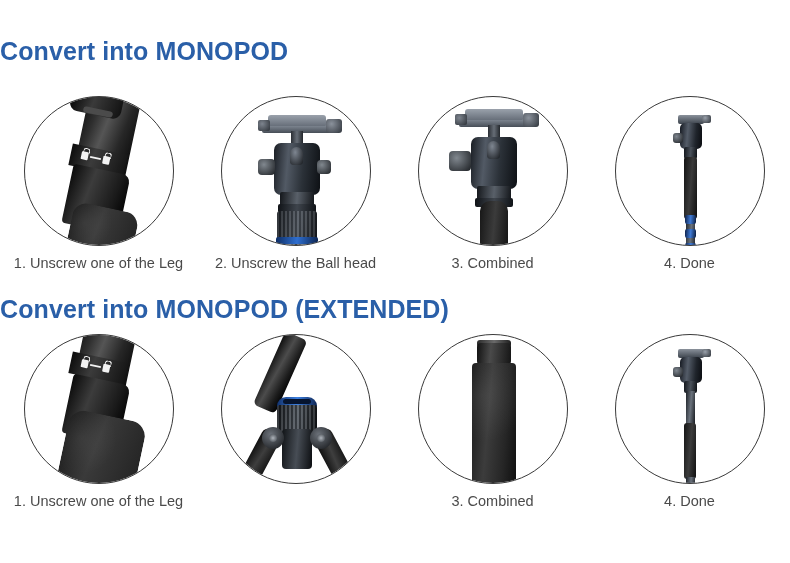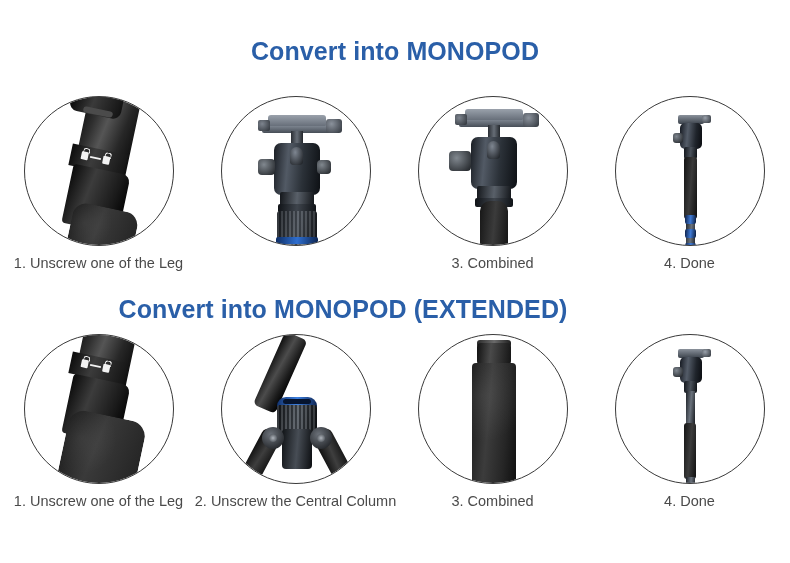--- a/index.html
+++ b/index.html
@@ -11,21 +11,21 @@
     width: 790px;
     height: 563px;
     font-family: "Liberation Sans", sans-serif;
     overflow: hidden;
     position: relative;
   }
 
   .page { position: relative; width: 790px; height: 563px; }
 
   .section-title {
-    text-align: center;
+    text-align: left;
     color: #2a5fa8;
     font-size: 25px;
     font-weight: bold;
     letter-spacing: 0.1px;
     white-space: nowrap;
   }
   #title-1 { position: absolute; left: 0; top: 37px; width: 790px; }
   #title-2 { position: absolute; left: 0; top: 295px; width: 686px; }
 
   .row { position: absolute; left: 0; width: 790px; display: flex; }
@@ -329,20 +329,21 @@
           <div class="bh-stem"></div>
           <div class="bh-body"></div>
           <div class="bh-sideknob"></div>
           <div class="bh-sideknob right"></div>
           <div class="bh-collar"></div>
           <div class="bh-ring"></div>
           <div class="bh-column"></div>
           <div class="bh-bluering"></div>
         </div>
       </div>
+      <div class="caption">2. Unscrew the Ball head</div>
     </div>
 
     <div class="cell">
       <div class="circle">
         <div class="leg-wrap">
           <div class="bh-plate" style="top:12px;"></div>
           <div class="bh-plate-lip" style="top:23px;"></div>
           <div class="bh-knob-r" style="top:16px;"></div>
           <div class="bh-knob-l" style="top:17px;"></div>
           <div class="bh-stem" style="top:28px;"></div>
@@ -404,21 +405,20 @@
           <div class="cc-tube"></div>
           <div class="cc-blue"></div>
           <div class="cc-knurl"></div>
           <div class="cc-leg"></div>
           <div class="cc-leg r"></div>
           <div class="cc-hub"></div>
           <div class="cc-legjoint"></div>
           <div class="cc-legjoint r"></div>
         </div>
       </div>
-      <div class="caption">2. Unscrew the Central Column</div>
     </div>
 
     <div class="cell">
       <div class="circle">
         <div class="leg-wrap">
           <div class="grip-cap-top"></div>
           <div class="grip-cap"></div>
           <div class="grip-body"></div>
         </div>
       </div>

